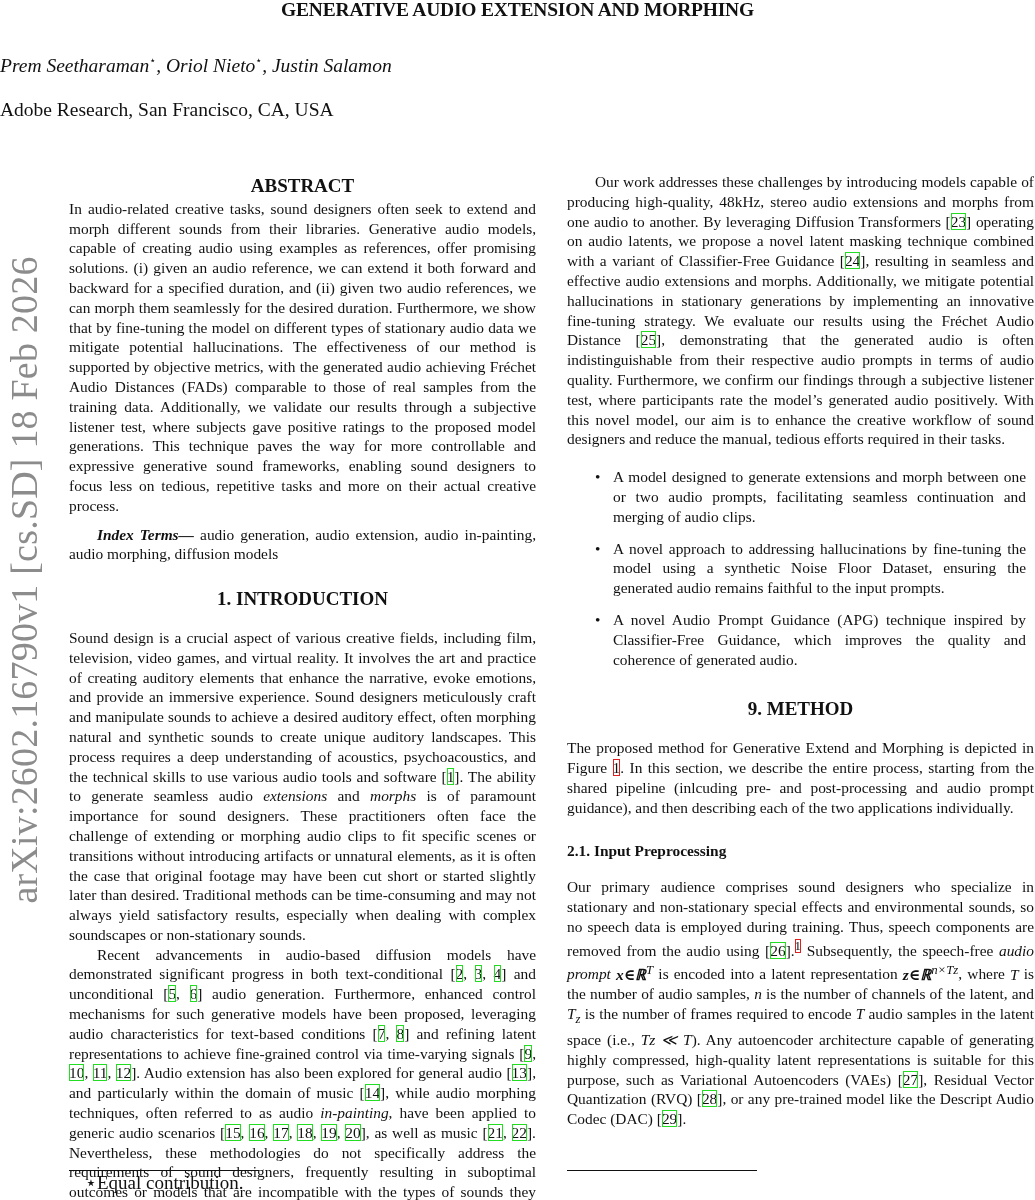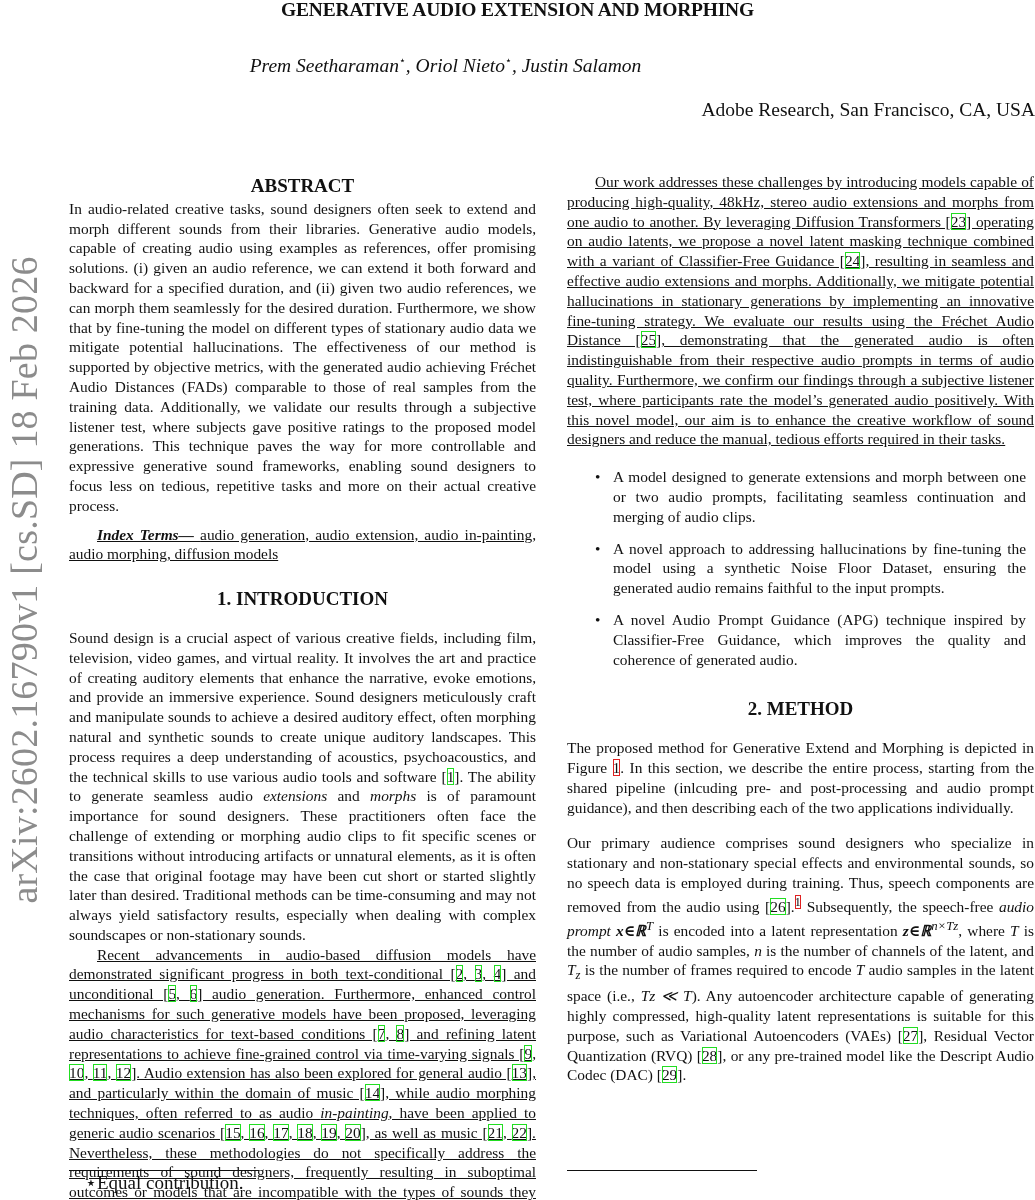--- a/index.html
+++ b/index.html
@@ -5,26 +5,26 @@
   html, body { margin: 0; padding: 0; background: #ffffff; }
   body {
     width: 1035px; height: 1200px; position: relative; overflow: hidden;
     font-family: "Liberation Serif", "DejaVu Serif", serif; color: #111;
   }
   .title {
     position: absolute; top: 0; left: 0; width: 1035px; text-align: center;
     font-size: 19.5px; font-weight: bold; letter-spacing: -0.2px; line-height: 22px; top: -1px;
   }
   .authors {
-    position: absolute; top: 48px; left: 0; width: 891px; text-align: center;
+    position: absolute; top: 48px; left: 0; width: 891px; text-align: left;
     font-size: 19.5px; font-style: italic; line-height: 24px;
   }
   .authors sup { font-size: 11px; font-style: normal; }
   .affil {
-    position: absolute; top: 98px; left: 0; width: 1035px; text-align: right;
+    position: absolute; top: 98px; left: 0; width: 1035px; text-align: left;
     font-size: 19.5px; line-height: 24px;
   }
   .arxiv {
     position: absolute; left: 6px; top: 210px; width: 36px; height: 740px;
     display: flex; align-items: center; justify-content: center;
   }
   .arxiv span {
     display: block; transform: rotate(-90deg); white-space: nowrap;
     font-size: 38px; color: #8c8c8c; letter-spacing: 0.2px;
   }
@@ -32,21 +32,21 @@
     position: absolute; top: 174px; width: 467px;
     font-size: 15.4px; line-height: 19.8px; text-align: justify;
     hyphens: none;
   }
   .col.left { left: 69px; }
   .col.right { left: 567px; top: 172px; }
   .sec-head {
     text-align: center; font-weight: bold; font-size: 19px; margin: 2px;
   }
   p { margin: 0; }
-  .indent { text-indent: 28px; text-decoration: underline; }
+  .indent { text-indent: 28px; }
   .cite {
     outline: 1px solid #22dd22; outline-offset: -1px; color: #111;
   }
   .fnref {
     outline: 1px solid #e02020; outline-offset: -1px;
   }
   .kw { font-weight: bold; font-style: italic; }
   ul.contrib { list-style: none; margin: 18px 8px 0 0; padding: 0 0 0 46px; }
   ul.contrib li { position: relative; margin-bottom: 12px; }
   ul.contrib li::before { content: "•"; position: absolute; left: -18px; }
@@ -91,23 +91,24 @@
 
 <div class="col right">
   <p class="indent"><span>Our work addresses these challenges by introducing models capable of producing high-quality, 48kHz, stereo audio extensions and morphs from one audio to another. By leveraging Diffusion Transformers [</span><a class="cite">23</a><span>] operating on audio latents, we propose a novel latent masking technique combined with a variant of Classifier-Free Guidance [</span><a class="cite">24</a><span>], resulting in seamless and effective audio extensions and morphs.  Additionally, we mitigate potential hallucinations in stationary generations by implementing an innovative fine-tuning strategy.  We evaluate our results using the Fréchet Audio Distance [</span><a class="cite">25</a><span>], demonstrating that the generated audio is often indistinguishable from their respective audio prompts in terms of audio quality. Furthermore, we confirm our findings through a subjective listener test, where participants rate the model’s generated audio positively.  With this novel model, our aim is to enhance the creative workflow of sound designers and reduce the manual, tedious efforts required in their tasks.</span></p>
 
   <ul class="contrib">
     <li>A model designed to generate extensions and morph between one or two audio prompts, facilitating seamless continuation and merging of audio clips.</li>
     <li>A novel approach to addressing hallucinations by fine-tuning the model using a synthetic Noise Floor Dataset, ensuring the generated audio remains faithful to the input prompts.</li>
     <li>A novel Audio Prompt Guidance (APG) technique inspired by Classifier-Free Guidance, which improves the quality and coherence of generated audio.</li>
   </ul>
 
-  <h3 class="sec-head" style="margin-top:30px">2.  METHOD</h3>
+  <h3 class="sec-head" style="margin-top:30px">9.  METHOD</h3>
 
   <p style="margin-top:19px"><span>The proposed method for Generative Extend and Morphing is depicted in Figure </span><a class="fnref">1</a><span>. In this section, we describe the entire process, starting from the shared pipeline (inlcuding pre- and post-processing and audio prompt guidance), and then describing each of the two applications individually.</span></p>
 
+  <div class="subsec" style="margin-top:24px">2.1.  Input Preprocessing</div>
 
   <p style="margin-top:16px"><span>Our primary audience comprises sound designers who specialize in stationary and non-stationary special effects and environmental sounds, so no speech data is employed during training. Thus, speech components are removed from the audio using [</span><a class="cite">26</a><span>].</span><sup><a class="fnref">1</a></sup><span> Subsequently, the speech-free </span><em>audio prompt</em> <span class="math"><b>x∈ℝ</b><sup>T</sup></span><span> is encoded into a latent representation </span><span class="math"><b>z∈ℝ</b><sup>n×Tz</sup></span><span>, where </span><span class="math">T</span><span> is the number of audio samples, </span><span class="math">n</span><span> is the number of channels of the latent, and </span><span class="math"><span>T</span><sub>z</sub></span><span> is the number of frames required to encode </span><span class="math">T</span><span> audio samples in the latent space (i.e., </span><span class="math">Tz ≪ T</span><span>).  Any autoencoder architecture capable of generating highly compressed, high-quality latent representations is suitable for this purpose, such as Variational Autoencoders (VAEs) [</span><a class="cite">27</a><span>], Residual Vector Quantization (RVQ) [</span><a class="cite">28</a><span>], or any pre-trained model like the Descript Audio Codec (DAC) [</span><a class="cite">29</a><span>].</span></p>
 </div>
 
 <div style="position:absolute; left:567px; top:1170px; width:467px;">
   <div class="footnote-rule"></div>
 </div>
 
 </body></html>

